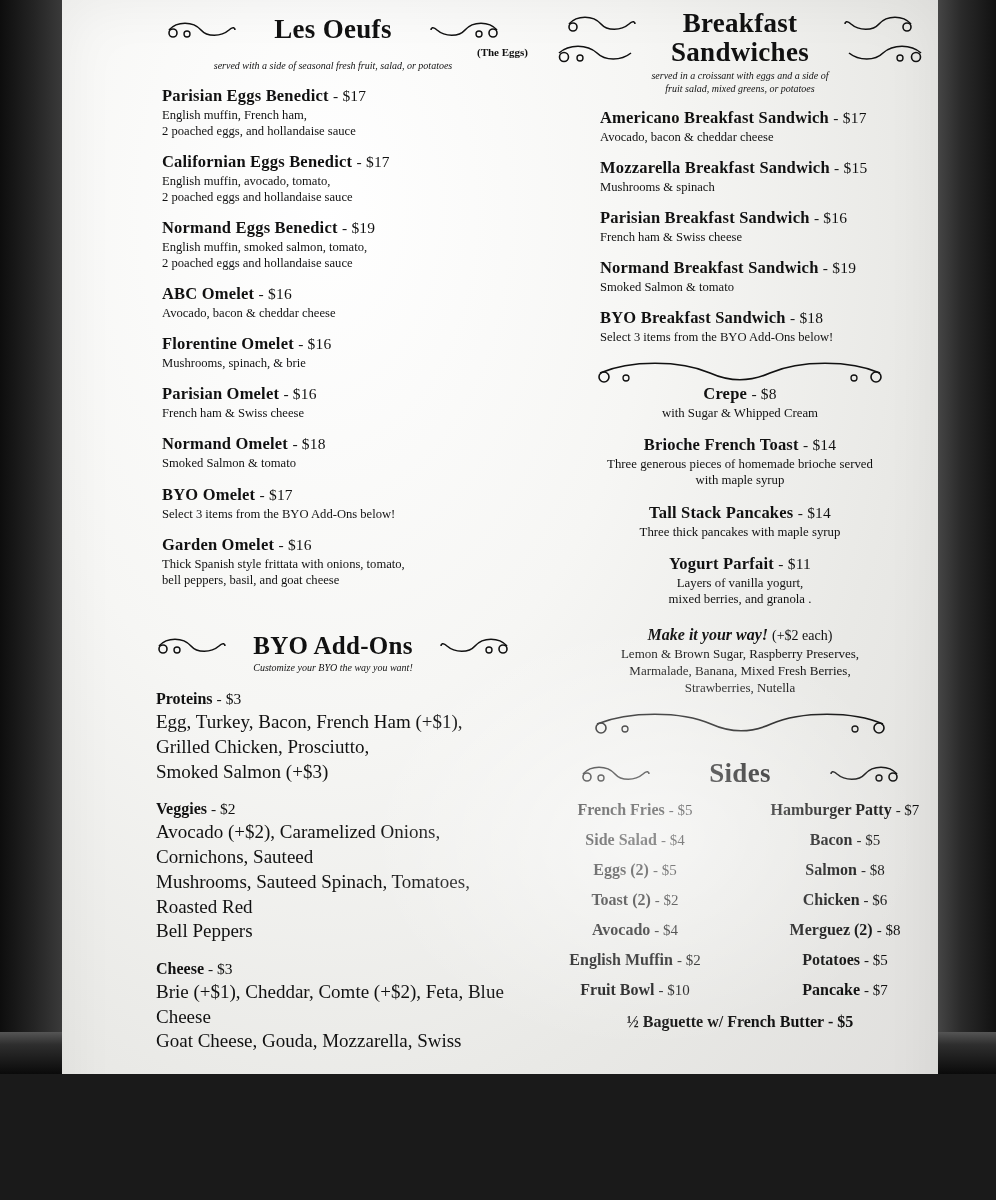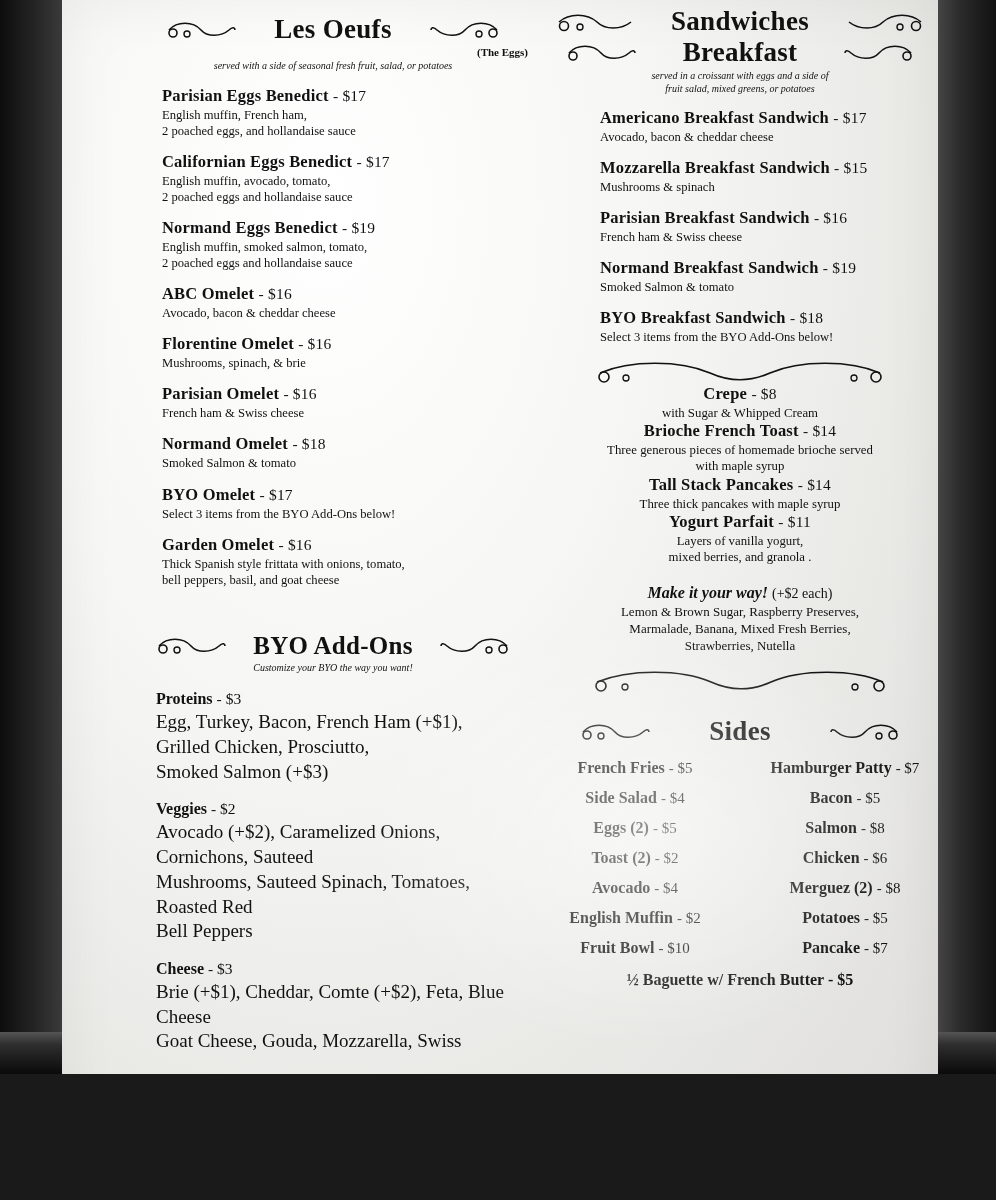--- a/index.html
+++ b/index.html
@@ -96,21 +96,21 @@
     letter-spacing: .2px;
   }
   .item-price { font-weight: normal; font-size: 15.5px; }
   .item-desc {
     font-size: 12.6px;
     line-height: 1.28;
     margin-top: 1px;
   }
 
   
-  .cblock { text-align: center; }
+  .cblock { margin-top: 14px; text-align: center; }
   .cblock .item-name { font-size: 16.5px; }
   .cblock .item-desc { font-size: 12.8px; }
 
   .makeit {
     margin-top: 18px;
     text-align: center;
   }
   .makeit-title {
     font-style: italic;
     font-weight: bold;
@@ -276,42 +276,42 @@
             <span>Grilled Cheese Sandwich</span>
             <span class="item-price">- $8</span>
           </div>
         </div>
       </div>
     </div>
 
     <div class="col col-right" style="top:8px;">
 
       <div>
+        <div class="title-row">
+          <svg class="flourish" width="70" height="22" viewBox="0 0 70 22">
+            <path d="M2 11 C10 2, 26 2, 34 11 C40 18, 54 18, 62 11 C66 7, 68 9, 68 11" fill="none" stroke="#111" stroke-width="1.6"></path>
+            <circle cx="6" cy="14" r="4" fill="none" stroke="#111" stroke-width="1.6"></circle>
+          </svg>
+          <h1 class="sec-title">Breakfast</h1>
+          <svg class="flourish" width="70" height="22" viewBox="0 0 70 22">
+            <path d="M68 11 C60 2, 44 2, 36 11 C30 18, 16 18, 8 11 C4 7, 2 9, 2 11" fill="none" stroke="#111" stroke-width="1.6"></path>
+            <circle cx="64" cy="14" r="4" fill="none" stroke="#111" stroke-width="1.6"></circle>
+          </svg>
+        </div>
         <div class="title-row" style="margin-top:-2px;">
           <svg class="flourish" width="78" height="24" viewBox="0 0 78 24">
             <path d="M2 12 C12 3, 30 3, 40 12 C48 20, 64 20, 74 12" fill="none" stroke="#111" stroke-width="1.6"></path>
             <circle cx="7" cy="16" r="4.5" fill="none" stroke="#111" stroke-width="1.6"></circle>
             <circle cx="23" cy="17" r="3" fill="none" stroke="#111" stroke-width="1.4"></circle>
           </svg>
           <h1 class="sec-title">Sandwiches</h1>
           <svg class="flourish" width="78" height="24" viewBox="0 0 78 24">
             <path d="M76 12 C66 3, 48 3, 38 12 C30 20, 14 20, 4 12" fill="none" stroke="#111" stroke-width="1.6"></path>
             <circle cx="71" cy="16" r="4.5" fill="none" stroke="#111" stroke-width="1.6"></circle>
             <circle cx="55" cy="17" r="3" fill="none" stroke="#111" stroke-width="1.4"></circle>
-          </svg>
-        </div>
-        <div class="title-row">
-          <svg class="flourish" width="70" height="22" viewBox="0 0 70 22">
-            <path d="M2 11 C10 2, 26 2, 34 11 C40 18, 54 18, 62 11 C66 7, 68 9, 68 11" fill="none" stroke="#111" stroke-width="1.6"></path>
-            <circle cx="6" cy="14" r="4" fill="none" stroke="#111" stroke-width="1.6"></circle>
-          </svg>
-          <h1 class="sec-title">Breakfast</h1>
-          <svg class="flourish" width="70" height="22" viewBox="0 0 70 22">
-            <path d="M68 11 C60 2, 44 2, 36 11 C30 18, 16 18, 8 11 C4 7, 2 9, 2 11" fill="none" stroke="#111" stroke-width="1.6"></path>
-            <circle cx="64" cy="14" r="4" fill="none" stroke="#111" stroke-width="1.6"></circle>
           </svg>
         </div>
         <div class="sec-note" style="white-space:pre-line;">served in a croissant with eggs and a side of
 fruit salad, mixed greens, or potatoes</div>
 
         <div style="padding-left:70px;margin-top:8px;">
           <div class="item">
             <div class="item-name"><span>Americano Breakfast Sandwich</span> <span class="item-price">- $17</span></div>
             <div class="item-desc">Avocado, bacon &amp; cheddar cheese</div>
           </div>

